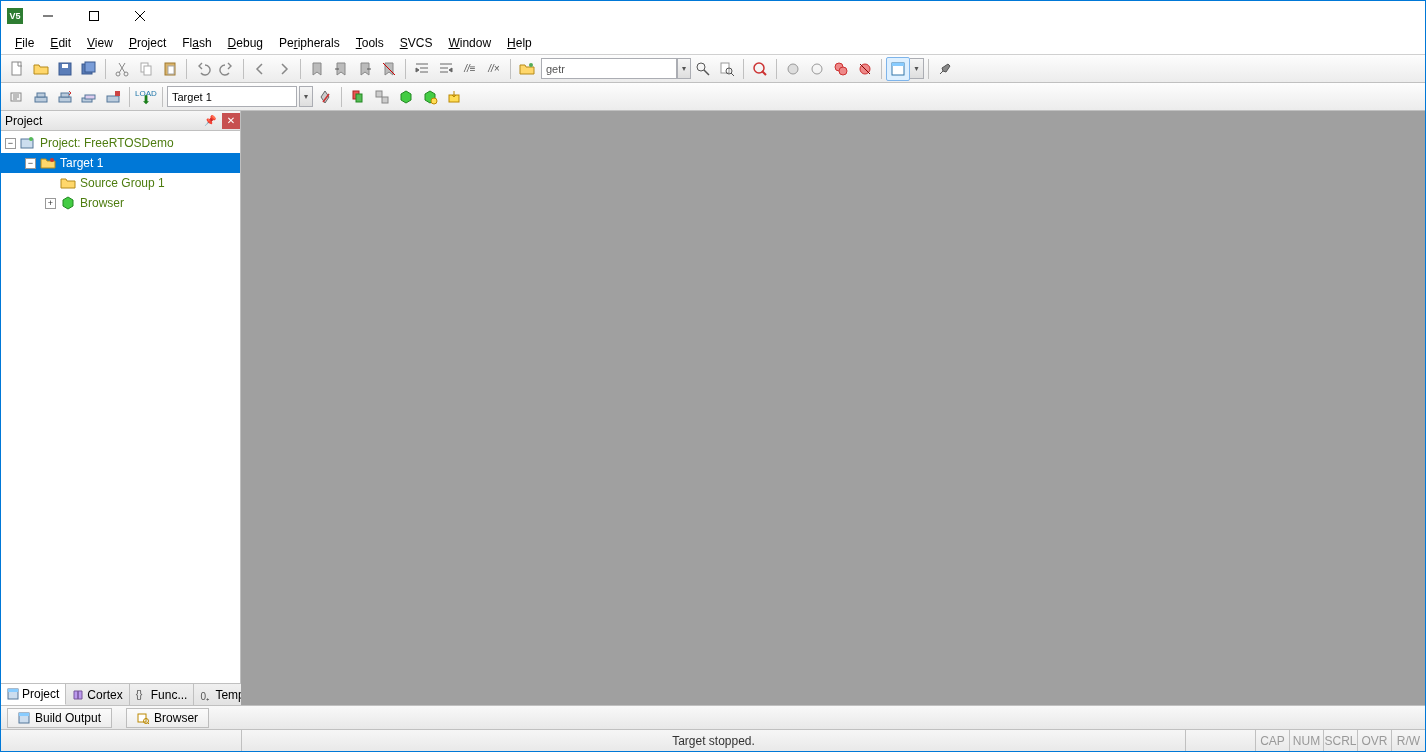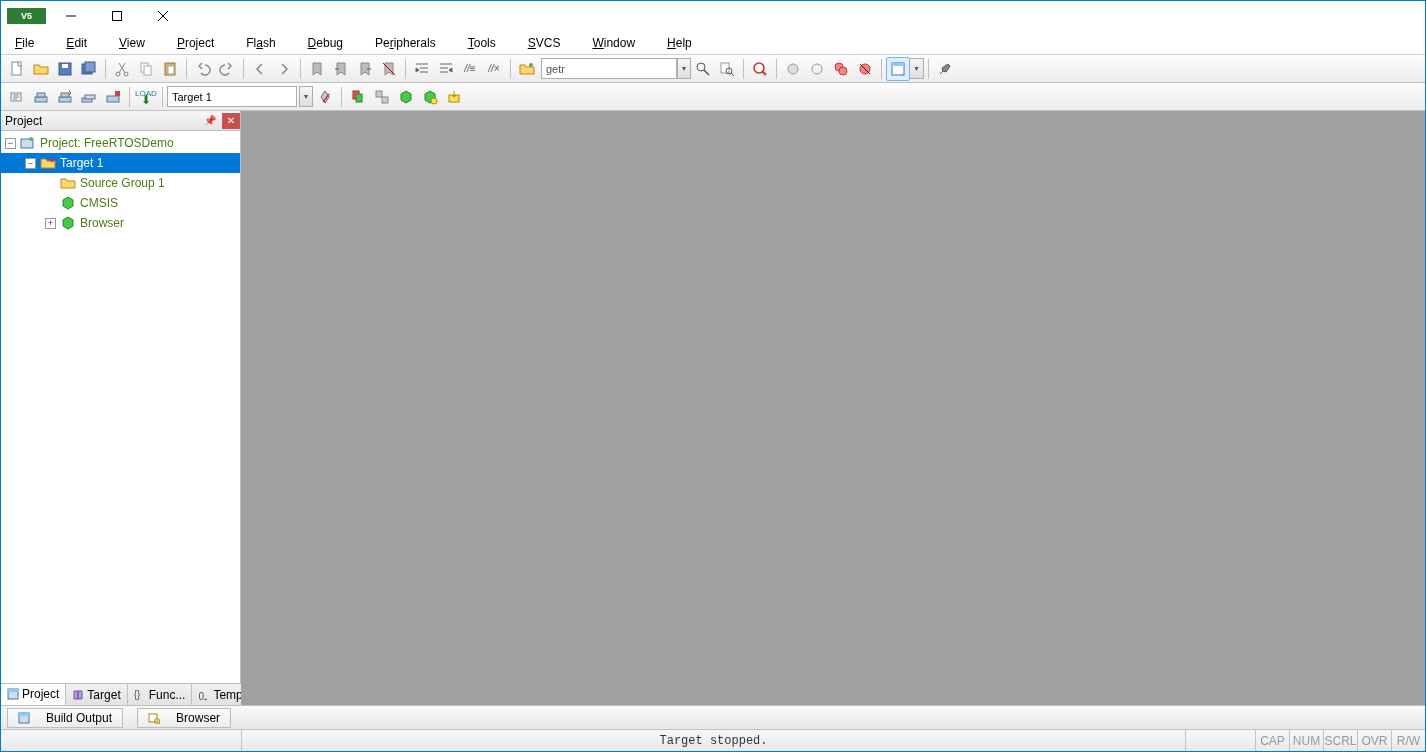--- a/index.html
+++ b/index.html
@@ -1,27 +1,27 @@
 <!DOCTYPE html>
 <html><head>
 <meta charset="utf-8">
 <style>
 * { margin: 0; padding: 0; box-sizing: border-box; font-family: "Segoe UI", Tahoma, sans-serif; font-size: 12px; user-select: none; }
 body { width: 1426px; height: 752px; background: #fff; display: flex; flex-direction: column; border: 1px solid #0078d7; overflow: hidden; }
 
 
 .titlebar { height: 30px; background: #fff; display: flex; align-items: center; padding-left: 6px; }
-.titlebar .app-icon { width: 39px; height: 16px; background: #2e7d32; color: #fff; font-size: 9px; font-weight: bold; display: flex; align-items: center; justify-content: center; margin-right: 2px; }
+.titlebar .app-icon { width: 16px; height: 16px; background: #2e7d32; color: #fff; font-size: 9px; font-weight: bold; display: flex; align-items: center; justify-content: center; margin-right: 2px; }
 .titlebar .title-text { flex: 1; color: #000; }
 .winbtns { display: flex; }
 .winbtn { width: 46px; height: 30px; display: flex; align-items: center; justify-content: center; }
 .winbtn svg { width: 10px; height: 10px; }
 
 
-.menubar { height: 24px; background: #fff; display: flex; align-items: center; padding-left: 6px; border-bottom: 1px solid #d0d0d0; gap: 16px; }
+.menubar { height: 24px; background: #fff; display: flex; align-items: center; padding-left: 6px; border-bottom: 1px solid #d0d0d0; }
 .menuitem { padding: 3px 8px; cursor: pointer; }
 .mn-u { text-decoration: underline; }
 
 
 .toolbar { height: 28px; background: linear-gradient(#fdfdfd,#ececec); border-bottom: 1px solid #c0c0c0; display: flex; align-items: center; padding: 0 4px; }
 .tb-sep { width: 1px; height: 20px; background: #c0c0c0; margin: 0 4px; }
 .tb-btn { width: 24px; height: 24px; display: flex; align-items: center; justify-content: center; border: 1px solid transparent; border-radius: 2px; cursor: pointer; }
 .tb-btn svg { width: 16px; height: 16px; }
 .tb-drop { width: 130px; height: 21px; border: 1px solid #abadb3; background: #fff; display: flex; align-items: center; padding: 0 4px; font-size: 11px; margin-right: 2px; }
 .tb-find { width: 136px; height: 21px; border: 1px solid #abadb3; background: #fff; display: flex; align-items: center; padding: 0 4px; font-size: 11px; color: #555; margin-left: 2px; }
@@ -46,28 +46,28 @@
 
 .panel-tabs { height: 22px; background: linear-gradient(#f4f4f4,#e6e6e6); border-top: 1px solid #c0c0c0; display: flex; align-items: stretch; }
 .ptab { display:flex; align-items:center; padding: 0 6px; border-right:1px solid #c0c0c0; font-size:11px; gap:3px; cursor:pointer; background:linear-gradient(#f0f0f0,#e2e2e2); }
 .ptab.active { background:#fff; border-bottom:1px solid #fff; }
 .ptab svg, .ptab .picon { width:12px; height:12px; }
 
 .editor-area { flex: 1; background: #a0a0a0; }
 
 
 .bottom-tabs { height: 24px; background: linear-gradient(#f9f9f9,#e8e8e8); border-top:1px solid #c0c0c0; display:flex; align-items:center; gap:14px; padding-left:6px; }
-.btab { height:20px; display:flex; align-items:center; gap:16px; padding:0 10px; border:1px solid #bdbdbd; background:linear-gradient(#fbfbfb,#ededed); font-size:11px; cursor:pointer; }
+.btab { height:20px; display:flex; align-items:center; gap:5px; padding:0 10px; border:1px solid #bdbdbd; background:linear-gradient(#fbfbfb,#ededed); font-size:11px; cursor:pointer; }
 .btab svg { width:12px; height:12px; }
 
 
 .statusbar { height: 22px; background: linear-gradient(#f6f6f6,#e9e9e9); border-top:1px solid #c0c0c0; display:flex; align-items:center; font-size:11px; color:#333; }
 .statusbar .seg { padding: 0 10px; border-left: 1px solid #c0c0c0; height:100%; display:flex; align-items:center; }
 .statusbar .seg:first-child { border-left:none; }
-.statusbar .flex { flex:1;font-family:Liberation Mono, monospace; }
+.statusbar .flex { flex:1; }
 .ind { width:34px; text-align:center; color:#999; border-left:1px solid #c0c0c0; height:100%; display:flex;align-items:center;justify-content:center; }
 </style>
 </head>
 <body>
 
 <div class="titlebar">
   <div class="app-icon">V5</div>
   <div class="winbtns">
     <div class="winbtn">
         <svg viewBox="0 0 10 10">
@@ -382,29 +382,20 @@
       <div class="tree-row" style="padding-left:44px;">
         <span class="expander blank"></span>
         <span class="node-icon">
             <svg viewBox="0 0 16 14">
               <path d="M1 3h5l1 2h8v7H1z" fill="#ffd76b" stroke="#b58a1a"></path>
             </svg>
           </span>
         <span class="tree-label">Source Group 1</span>
       </div>
       <div class="tree-row" style="padding-left:44px;">
-        <span class="expander blank"></span>
-        <span class="node-icon">
-            <svg viewBox="0 0 16 14">
-              <path d="M8 1l5 3v6l-5 3-5-3V4z" fill="#4c4" stroke="#282"></path>
-            </svg>
-          </span>
-        <span class="tree-label">CMSIS</span>
-      </div>
-      <div class="tree-row" style="padding-left:44px;">
         <span class="expander">+</span>
         <span class="node-icon">
             <svg viewBox="0 0 16 14">
               <path d="M8 1l5 3v6l-5 3-5-3V4z" fill="#4c4" stroke="#282"></path>
             </svg>
           </span>
         <span class="tree-label">Browser</span>
       </div>
     </div>
     <div class="panel-tabs">
@@ -412,21 +403,21 @@
           <svg viewBox="0 0 12 12">
             <rect x="1" y="1" width="10" height="10" fill="#cde" stroke="#579"></rect>
             <rect x="1" y="1" width="10" height="3" fill="#8cf"></rect>
           </svg>
           <span>Project</span>
         </div>
       <div class="ptab">
           <svg viewBox="0 0 12 12">
             <path d="M2 2h4v8H2zM6 2h4v8H6z" fill="#b9e" stroke="#759"></path>
           </svg>
-          <span>Target</span>
+          <span>Cortex</span>
         </div>
       <div class="ptab">
           <span class="picon" style="font-size:10px;color:#555;">{}</span>
           <span>Func...</span>
         </div>
       <div class="ptab">
           <span class="picon" style="font-size:10px;color:#555;">0₊</span>
           <span>Temp...</span>
         </div>
     </div>

